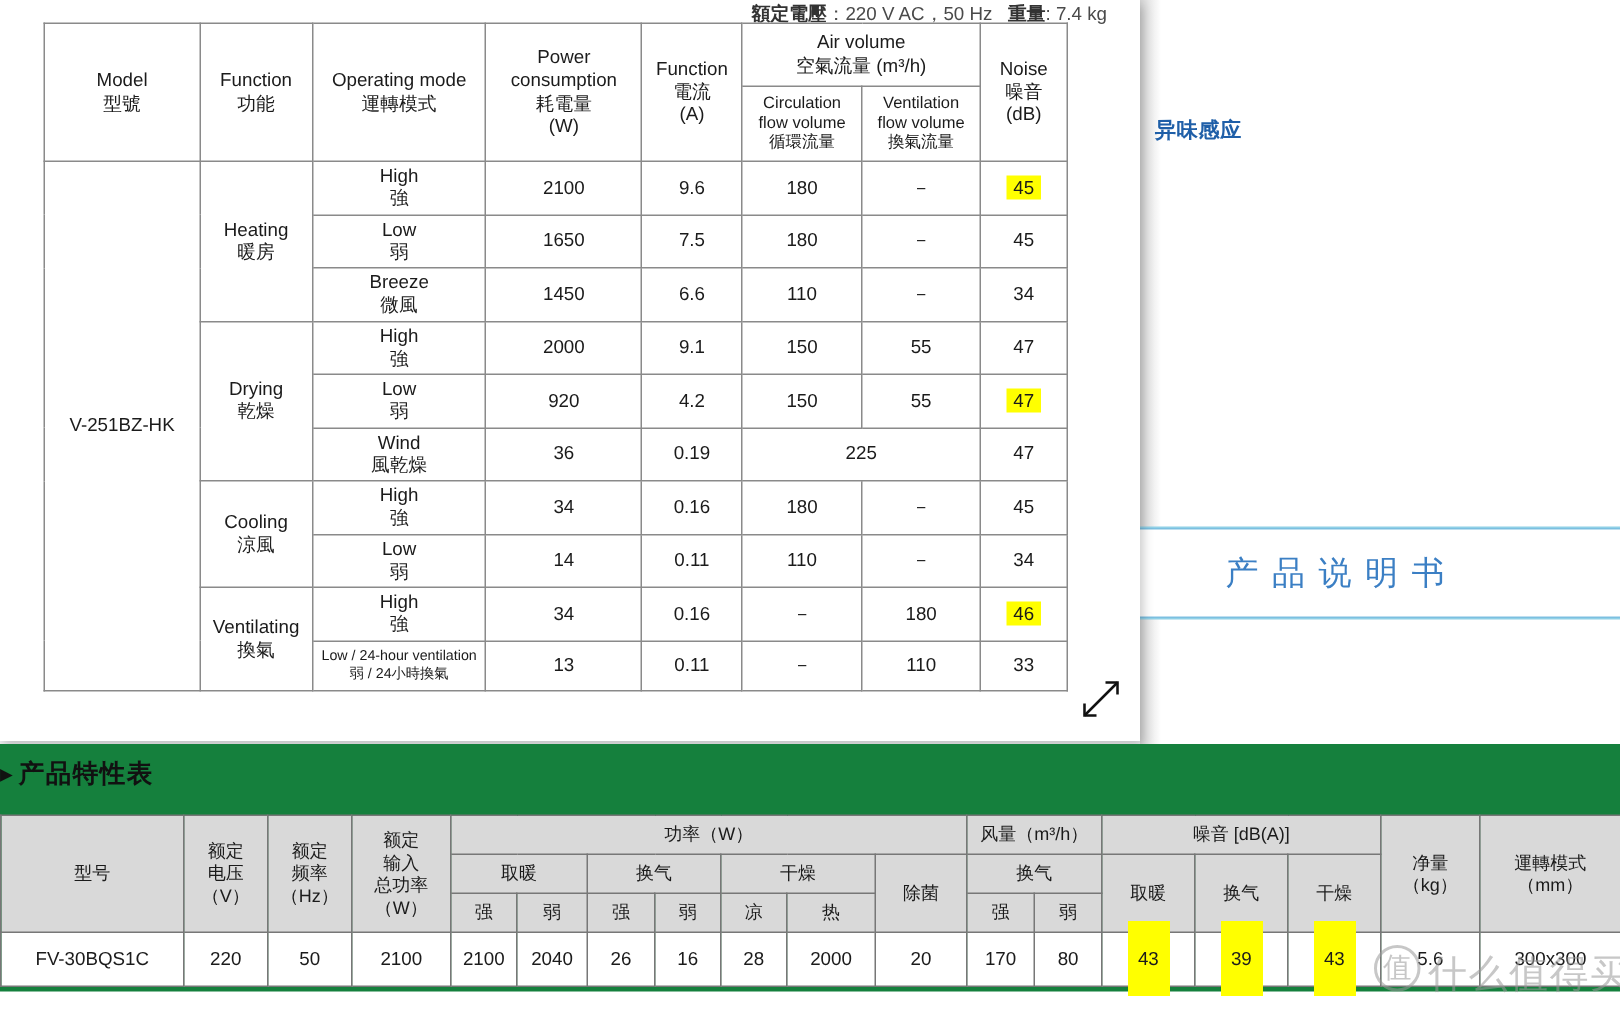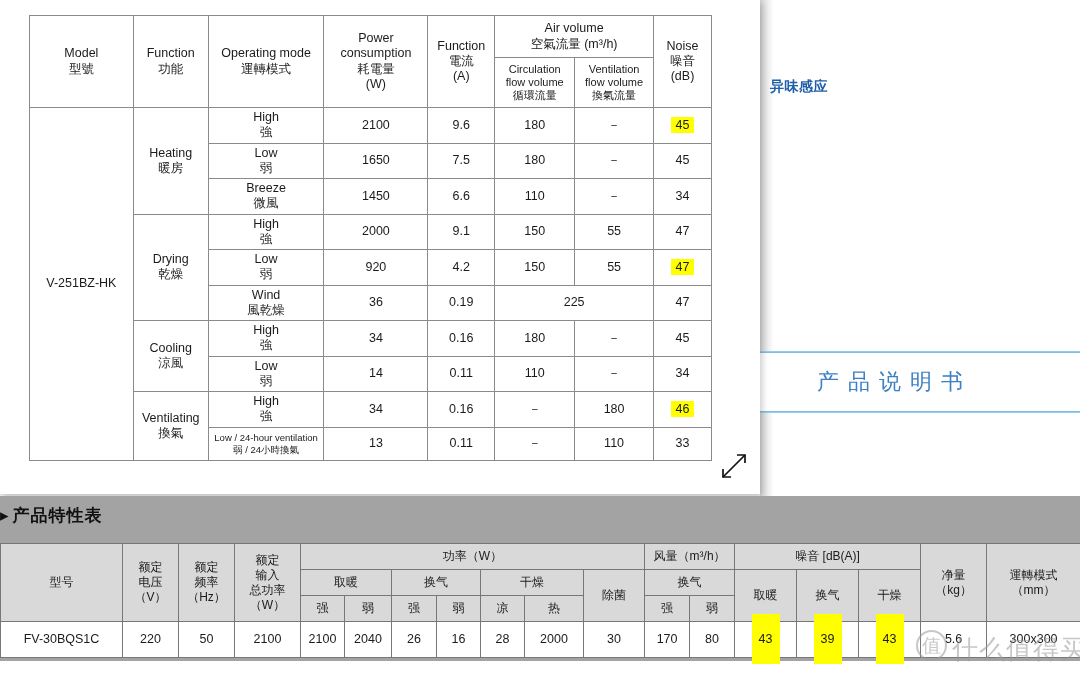--- a/index.html
+++ b/index.html
@@ -145,21 +145,21 @@
     color: #111;
   }
 
   
   .doc2 {
     position: absolute;
     left: 0;
     top: 496px;
     width: 1080px;
     height: 165px;
-    background: #a3a3a3;
+    background: #15803d;
   }
   .doc2-title {
     position: absolute;
     left: 0px;
     top: 8px;
     font-size: 17px;
     font-weight: bold;
     color: #111;
     letter-spacing: 1px;
   }
@@ -245,20 +245,23 @@
 
     <div class="manual-box-rule-top"></div>
     <div class="manual-box">
       <span class="manual-box-text">产品说明书</span>
     </div>
     <div class="manual-box-rule-bottom"></div>
   </div>
 
   <div class="overlay">
 
+    <div class="spec-note">
+      <b>額定電壓</b><span>：220 V AC，50 Hz</span>&nbsp;&nbsp;&nbsp;<b>重量</b><span>: 7.4 kg</span>
+    </div>
 
     <table class="spec">
       <colgroup>
         <col style="width:104px">
         <col style="width:75px">
         <col style="width:116px">
         <col style="width:104px">
         <col style="width:67px">
         <col style="width:80px">
         <col style="width:79px">
@@ -538,21 +541,21 @@
           <td>FV-30BQS1C</td>
           <td>220</td>
           <td>50</td>
           <td>2100</td>
           <td>2100</td>
           <td>2040</td>
           <td>26</td>
           <td>16</td>
           <td>28</td>
           <td>2000</td>
-          <td>30</td>
+          <td>20</td>
           <td>170</td>
           <td>80</td>
           <td><span class="feat-hl">43</span></td>
           <td><span class="feat-hl">39</span></td>
           <td><span class="feat-hl">43</span></td>
           <td>5.6</td>
           <td>300x300</td>
         </tr>
       </tbody>
     </table>

